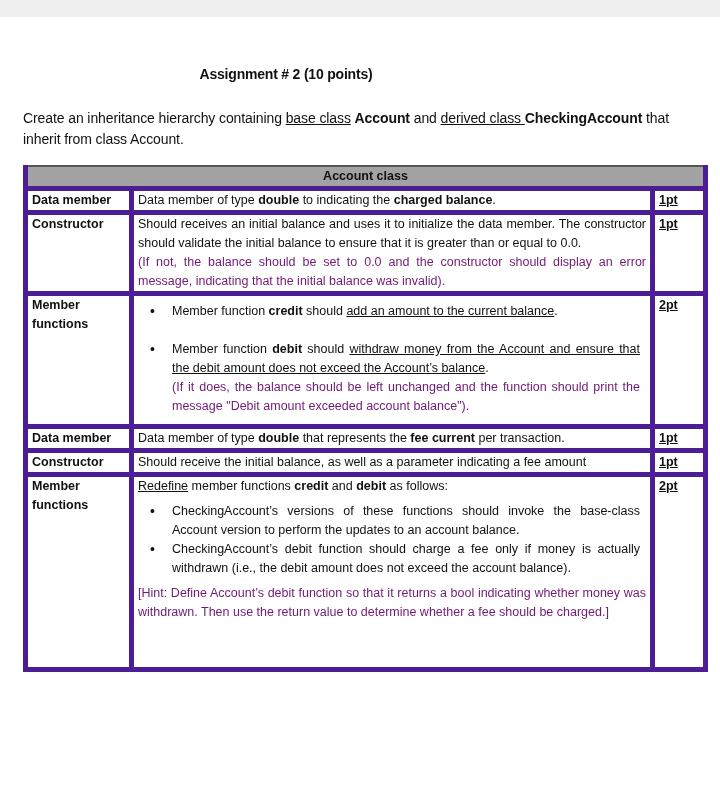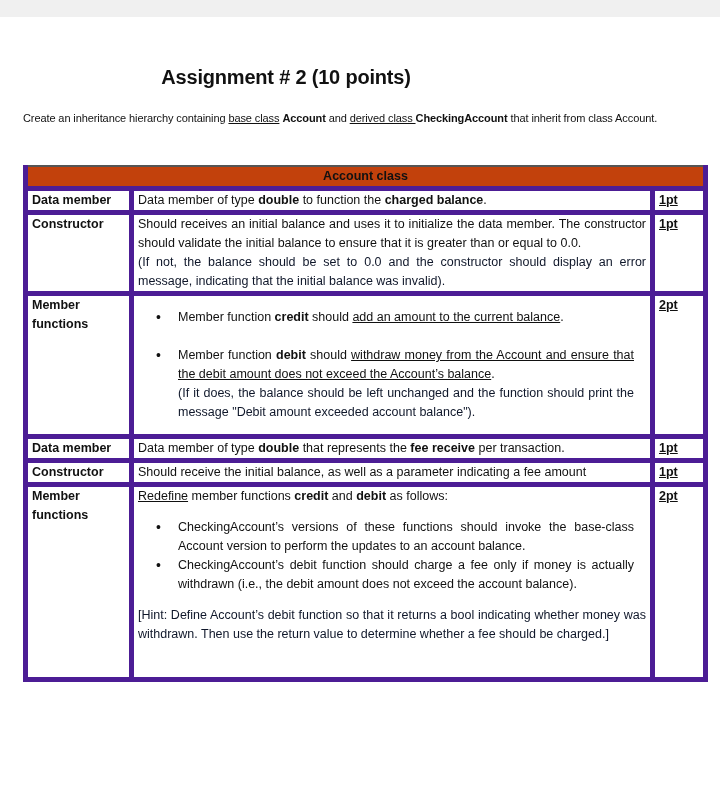--- a/index.html
+++ b/index.html
@@ -3,44 +3,44 @@
 <meta charset="utf-8">
 <style>
   html, body { margin: 0; padding: 0; }
   body {
     width: 720px; height: 803px; background: #ffffff; position: relative; overflow: hidden;
     font-family: "Liberation Sans", "DejaVu Sans", sans-serif; color: #111;
   }
   .topband { position: absolute; left: 0; top: 0; width: 720px; height: 17px; background: #f0f0f0; }
   .title {
     position: absolute; left: 0; width: 572px; top: 66px; text-align: center;
-    font-weight: bold; font-size: 20px; letter-spacing: -0.2px;
+    font-weight: bold; font-size: 14px; letter-spacing: -0.2px;
   }
   .intro {
     position: absolute; left: 23px; top: 108px; width: 670px;
-    font-size: 11px; line-height: 21px; letter-spacing: -0.1px;
+    font-size: 14px; line-height: 21px; letter-spacing: -0.1px;
   }
   .intro u { text-decoration: underline; }
   table.assign {
     position: absolute; left: 23px; top: 165px; width: 680px;
     border-collapse: collapse; font-size: 12.5px; line-height: 19px;
     table-layout: fixed;
   }
   table.assign td {
     border: 5px solid #4c1d95; vertical-align: top; padding: 0 4px;
   }
   table.assign td.sec {
-    background: #c2410c; text-align: center; font-weight: bold; height: 18px; padding: 0;
+    background: #a3a3a3; text-align: center; font-weight: bold; height: 18px; padding: 0;
     border-top: 2px solid #555;
   }
   td.lab { font-weight: bold; width: 98px; }
   td.pts { width: 44px; font-weight: bold; text-decoration: underline; padding-left: 6px; margin-top: 40px; }
-  .blue { color: #0f172a; }
+  .blue { color: #701a75; }
   .just { text-align: justify; }
-  ul.b { margin: 12px; padding-left: 28px; list-style: none; }
+  ul.b { margin: 6px; padding-left: 28px; list-style: none; }
   ul.b li { position: relative; }
   ul.b li::before { content: "\2022"; position: absolute; left: -22px; top: 0; font-size: 14px; }
   .u { text-decoration: underline; }
 </style>
 </head>
 <body>
 
 <div class="topband"></div>
 
 <div class="title">Assignment # 2 (10 points)</div>
@@ -53,21 +53,21 @@
       <col style="width:521px">
       <col style="width:53px">
     </colgroup>
 
   <tbody>
       <tr>
     <td colspan="3" class="sec">Account class</td>
   </tr>
   <tr>
     <td class="lab">Data member</td>
-    <td><span>Data member of type </span><b>double</b><span> to function the </span><b>charged balance</b><span>.</span></td>
+    <td><span>Data member of type </span><b>double</b><span> to indicating the </span><b>charged balance</b><span>.</span></td>
     <td class="pts">1pt</td>
   </tr>
   <tr>
     <td class="lab">Constructor</td>
     <td class="just">
       <div>Should receives an initial balance and uses it to initialize the data member. The constructor should validate the initial balance to ensure that it is greater than or equal to 0.0.</div>
       <div class="blue">(If not, the balance should be set to 0.0 and the constructor should display an error message, indicating that the initial balance was invalid).</div>
     </td>
     <td class="pts">1pt</td>
   </tr>
@@ -79,21 +79,21 @@
         <li><span>Member function </span><b>debit</b><span> should </span><span class="u">withdraw money from the Account and ensure that the debit amount does not exceed the Account’s balance</span><span>.</span>
           <div class="blue">(If it does, the balance should be left unchanged and the function should print the message "Debit amount exceeded account balance").</div>
         </li>
       </ul>
     </td>
     <td class="pts">2pt</td>
   </tr>
 
   <tr>
     <td class="lab">Data member</td>
-    <td><span>Data member of type </span><b>double</b><span> that represents the </span><b>fee receive</b><span> per transaction.</span></td>
+    <td><span>Data member of type </span><b>double</b><span> that represents the </span><b>fee current</b><span> per transaction.</span></td>
     <td class="pts">1pt</td>
   </tr>
   <tr>
     <td class="lab">Constructor</td>
     <td>Should receive the initial balance, as well as a parameter indicating a fee amount</td>
     <td class="pts">1pt</td>
   </tr>
   <tr>
     <td class="lab" style="height:190px">Member functions</td>
     <td class="just">

